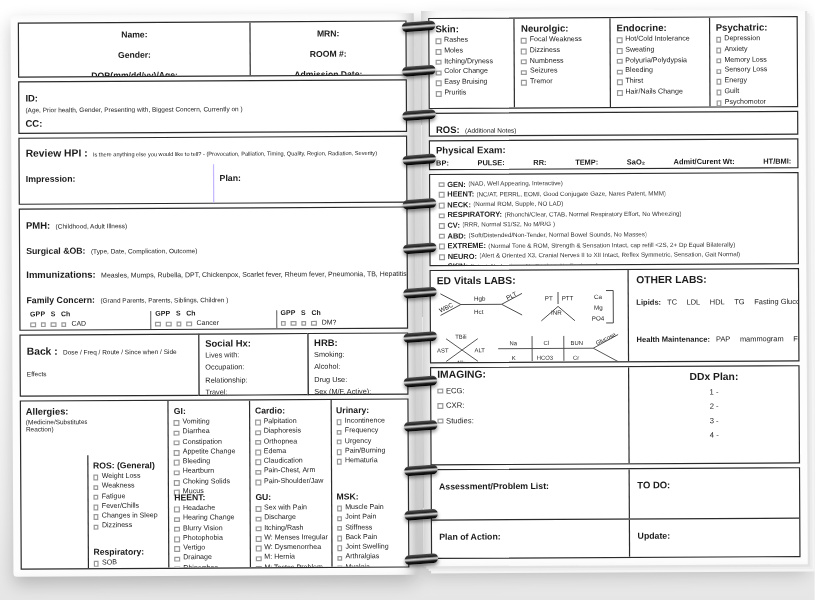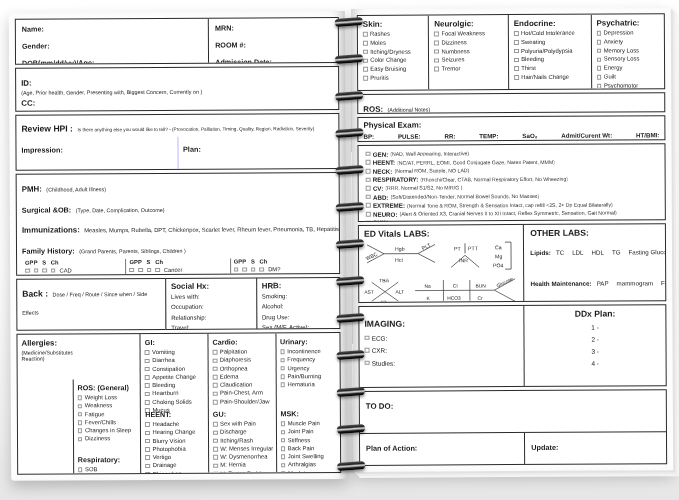--- a/index.html
+++ b/index.html
@@ -17,21 +17,21 @@
   background:linear-gradient(180deg,#555 0%,#222 30%,#cfcfcf 48%,#bdbdbd 55%,#1d1d1d 75%,#000 100%);
   box-shadow:0 2px 3px rgba(0,0,0,.4);}
 .pad{position:absolute;inset:0;padding:6px;display:flex;flex-direction:column;gap:3px;}
 .bx{border:1px solid #2b2b2b;background:#fff;padding:3px 5px;position:relative;overflow:hidden;}
 .row{display:flex;gap:0;}
 .t1{font-size:8.6px;font-weight:700;}
 .t2{font-size:7.3px;font-weight:700;}
 .t3{font-size:7.9px;font-weight:700;}
 .hint{font-size:5.4px;color:#222;}
 .hint-xs{font-size:4.7px;color:#222;white-space:nowrap;}
-.hf{font-size:7.2px;font-weight:700;margin:3px 0 8px;}
+.hf{font-size:7.2px;font-weight:700;margin:3px 0 8px;text-align:center;}
 .li-cb{display:flex;align-items:center;margin:1.3px 0;font-size:5.9px;line-height:7px;}
 .cb{flex:none;width:4.6px;height:4.6px;border:1px solid #999;margin-right:2.6px;background:#fff;}
 .cbl{white-space:nowrap;}
 .li-text{font-size:6.1px;margin:0 0 3.4px;}
 .li-inline{display:inline-block;font-size:6.2px;margin-right:8px;}
 .li-cb4{display:flex;align-items:center;margin:1.6px 0;}
 .li-cb4 .cb{margin-right:4px;}
 .li-cb4 .cbl{font-size:5.8px;}
 .fhh{display:flex;margin-bottom:1px;}
 .fhh .hc{width:8.6px;font-size:5.8px;font-weight:700;}
@@ -81,21 +81,21 @@
 .labsrow{height:78px;padding:0;display:flex;}
 .edcol{width:54%;border-right:1px solid #2b2b2b;padding:3px 5px;}
 .othercol{width:46%;padding:3px 6px;}
 .fishrow{display:flex;align-items:flex-start;gap:7px;margin-top:2px;}
 svg text{font-size:5.2px;fill:#222;font-family:"Liberation Sans",sans-serif;}
 svg .st{stroke:#444;stroke-width:0.8;fill:none;}
 .ol-line{margin-top:3px;white-space:nowrap;}
 .ol-line.hm{margin-top:13px;}
 .ol-lab{font-size:6.3px;font-weight:700;margin-right:5px;display:inline-block;}
 .imgrow{height:82px;padding:0;display:flex;}
-.imgcol{width:54%;border-right:1px solid #2b2b2b;padding:12px 5px;}
+.imgcol{width:54%;border-right:1px solid #2b2b2b;padding:0 5px;}
 .ddxcol{width:46%;padding:3px 6px;text-align:center;}
 .img-list .li-cb{margin:5.5px 0;font-size:6.4px;}
 .ddx-list .li-text{margin:5px 0 0;font-size:6.4px;}
 .assess{flex:1;padding:0;display:flex;flex-direction:column;}
 .assess .arow{display:flex;}
 .assess .arow.top{height:57%;border-bottom:1px solid #2b2b2b;}
 .assess .arow.bot{flex:1;}
 .acell{padding:3px 6px;}
 .acell.l{width:54%;border-right:1px solid #2b2b2b;}
 .acell.r{width:46%;}
@@ -159,21 +159,21 @@
         </div>
         <div class="pmh-row">
           <span class="t2">Surgical &amp;OB:</span>
           <span class="hint">(Type, Date, Complication, Outcome)</span>
         </div>
         <div class="pmh-row">
           <span class="t3">Immunizations:</span>
           <span class="hint" style="font-size:5.8px;">Measles,  Mumps,  Rubella,  DPT,  Chickenpox,  Scarlet fever,  Rheum fever,  Pneumonia,  TB,  Hepatitis</span>
         </div>
         <div class="pmh-row">
-          <span class="t2">Family History:</span>
+          <span class="t2">Family Concern:</span>
           <span class="hint">(Grand Parents, Parents, Siblings, Children )</span>
         </div>
         <div class="fhgrid">
           <div class="fhg">
             <div class="fhh">
                 <span class="hc">GP</span>
                 <span class="hc">P</span>
                 <span class="hc">S</span>
                 <span class="hc">Ch</span>
               </div>
@@ -823,20 +823,23 @@
               <div class="li-text">1 -</div>
               <div class="li-text">2 -</div>
               <div class="li-text">3 -</div>
               <div class="li-text">4 -</div>
             </div>
         </div>
       </div>
 
       <div class="bx assess">
         <div class="arow top">
+          <div class="acell l">
+            <span class="t2">Assessment/Problem List:</span>
+          </div>
           <div class="acell r">
             <span class="t3">TO DO:</span>
           </div>
         </div>
         <div class="arow bot">
           <div class="acell l">
             <span class="t2">Plan of Action:</span>
           </div>
           <div class="acell r">
             <span class="t2">Update:</span>

